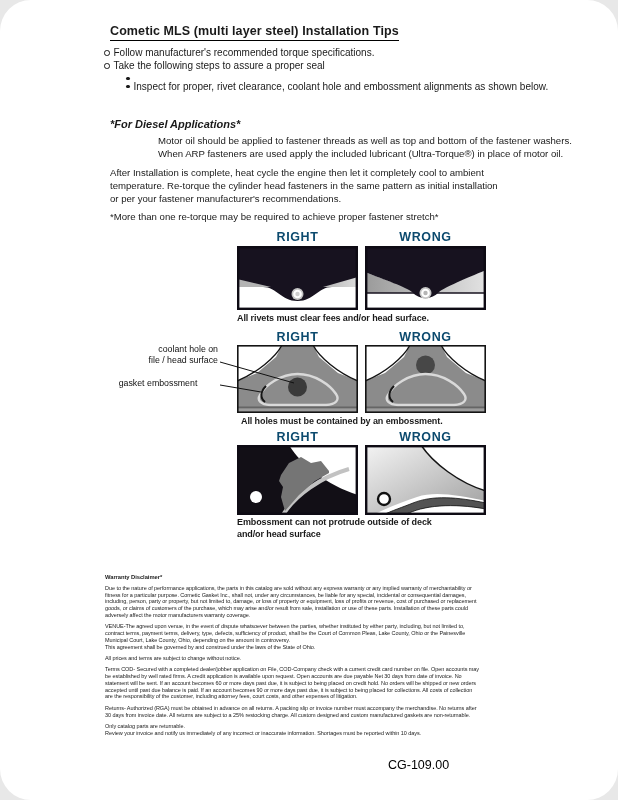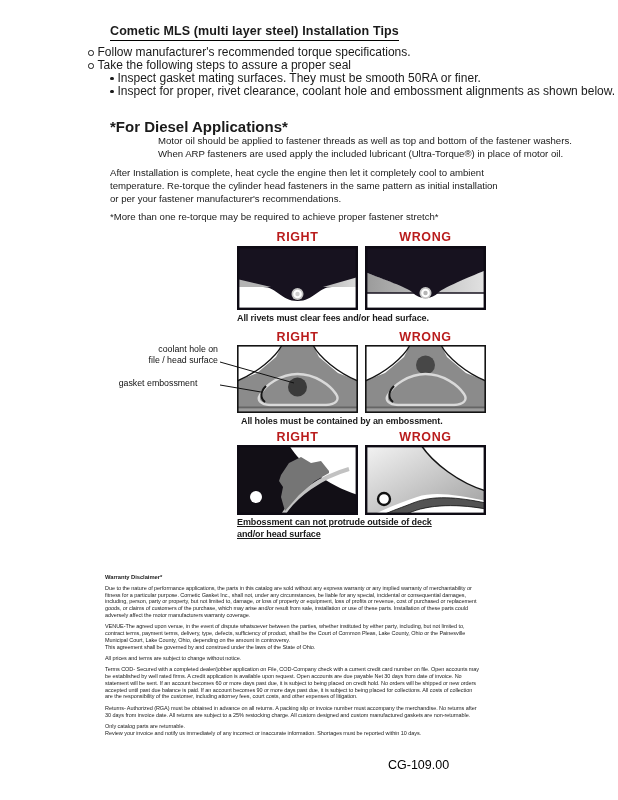--- a/index.html
+++ b/index.html
@@ -1,32 +1,32 @@
 <!DOCTYPE html>
 <html><head>
 <meta charset="utf-8">
 <style>
   html,body{margin:0;padding:0;background:#e8e8e8;}
   .page{
     position:relative;width:618px;height:800px;background:#ffffff;
     font-family:"Liberation Sans","DejaVu Sans",sans-serif;color:#1a1a1a;
-    overflow:hidden;margin:0 auto;
+    overflow:hidden;margin:0 auto;border-radius:31px;
   }
   .title{
     position:absolute;left:110px;top:24px;font-size:12.5px;font-weight:700;
     border-bottom:1.6px solid #000;padding-bottom:2px;letter-spacing:.1px;
   }
-  .bullets{position:absolute;left:88px;top:46px;font-size:12px;line-height:13px;}
+  .bullets{position:absolute;left:104px;top:46px;font-size:10px;line-height:13px;}
   .b-row{display:flex;align-items:flex-start;}
   .b-dot{width:3.5px;height:3.5px;border:1px solid #1a1a1a;border-radius:50%;margin:4px 4px 0 0;flex:none;}
   .sb-row{display:flex;align-items:flex-start;margin-left:22px;}
   .sb-dot{width:3.5px;height:3.5px;background:#1a1a1a;border-radius:50%;margin:4.5px 4px 0 0;flex:none;}
-  .diesel-h{position:absolute;left:110px;top:118px;font-size:15px;font-weight:700;}
+  .diesel-h{position:absolute;left:110px;top:118px;font-size:11px;font-weight:700;font-style:italic;}
   .para{position:absolute;left:110px;width:440px;font-size:9.6px;line-height:13px;white-space:pre-line;}
-  .dg-label{position:absolute;width:121px;text-align:center;font-size:12.5px;font-weight:600;letter-spacing:.6px;color:#b91c1c;}
+  .dg-label{position:absolute;width:121px;text-align:center;font-size:12.5px;font-weight:600;letter-spacing:.6px;color:#0c4a6e;}
   .dg-box{position:absolute;display:block;}
   .dg-cap{position:absolute;font-size:9px;font-weight:700;line-height:11.5px;white-space:pre-line;letter-spacing:-.1px;}
   .callouts{position:absolute;text-align:right;font-size:8.8px;line-height:11px;color:#111;}
   .legal{position:absolute;left:105px;top:574px;width:432px;font-size:5.5px;line-height:6.8px;color:#222;letter-spacing:-.05px;}
   .legal .lg-h{font-weight:700;font-size:5.8px;margin-bottom:4px;}
   .legal p{margin:0 0 4.5px 0;white-space:pre-line;}
   .footer-code{position:absolute;left:388px;top:758px;font-size:12.5px;color:#000000;}
 </style>
 </head>
 <body>
@@ -39,21 +39,20 @@
     <div class="b-row">
       <span class="b-dot"></span>
       <span>Follow manufacturer's recommended torque specifications.</span>
     </div>
     <div class="b-row">
       <span class="b-dot"></span>
       <span>Take the following steps to assure a proper seal</span>
     </div>
     <div class="sb-row">
       <span class="sb-dot"></span>
-      <span>Inspect gasket mating surfaces.  They must be smooth 50RA or finer.</span>
     </div>
     <div class="sb-row">
       <span class="sb-dot"></span>
       <span>Inspect for proper, rivet clearance, coolant hole and embossment alignments as shown below.</span>
     </div>
   </div>
 
   <div class="diesel-h">*For Diesel Applications*</div>
   <div class="para" style="top:134px;margin-left:48px;">Motor oil should be applied to fastener threads as well as top and bottom of the fastener washers.
 When ARP fasteners are used apply the included lubricant (Ultra-Torque®) in place of motor oil.</div>
@@ -172,21 +171,21 @@
       </linearGradient>
     </defs>
     <rect x="0" y="0" width="121" height="70" fill="#ffffff"></rect>
     <path d="M0 0 L56 0 C68 18 94 38 121 46 L121 56 C92 50 70 46 52 52 C36 57 20 64 8 70 L0 70 Z" fill="url(#g3)"></path>
     <path d="M56 0 C68 18 94 38 121 46" fill="none" stroke="#141414" stroke-width="1.5"></path>
     <path d="M121 58 C92 52 68 50 48 58 C38 62 26 66 18 70 L40 70 C58 60 88 58 121 64 Z" fill="#535353" stroke="#111" stroke-width="0.8"></path>
     <circle cx="19" cy="54" r="6" fill="#ffffff" stroke="#111" stroke-width="2.4"></circle>
     <rect x="1.2" y="1.2" width="118.6" height="67.6" fill="none" stroke="#0e0b14" stroke-width="2.4"></rect>
   </svg>
 
-  <div class="dg-cap" style="left:237px;top:517px;width:260px;text-decoration:underline;">Embossment can not protrude outside of deck
+  <div class="dg-cap" style="left:237px;top:517px;width:260px;">Embossment can not protrude outside of deck
 and/or head surface</div>
 
   <div class="legal">
     <div class="lg-h">Warranty Disclaimer*</div>
     <p>Due to the nature of performance applications, the parts in this catalog are sold without any express warranty or any implied warranty of merchantability or
 fitness for a particular purpose.  Cometic Gasket Inc., shall not, under any circumstances, be liable for any special, incidental or consequential damages,
 including, person, party or property, but not limited to, damage, or loss of property or equipment, loss of profits or revenue, cost of purchased or replacement
 goods, or claims of customers of the purchase, which may arise and/or result from sale, installation or use of these parts.  Installation of these parts could
 adversely affect the motor manufacturers warranty coverage.</p>
     <p>VENUE-The agreed upon venue, in the event of dispute whatsoever between the parties, whether instituted by either party, including, but not limited to,

